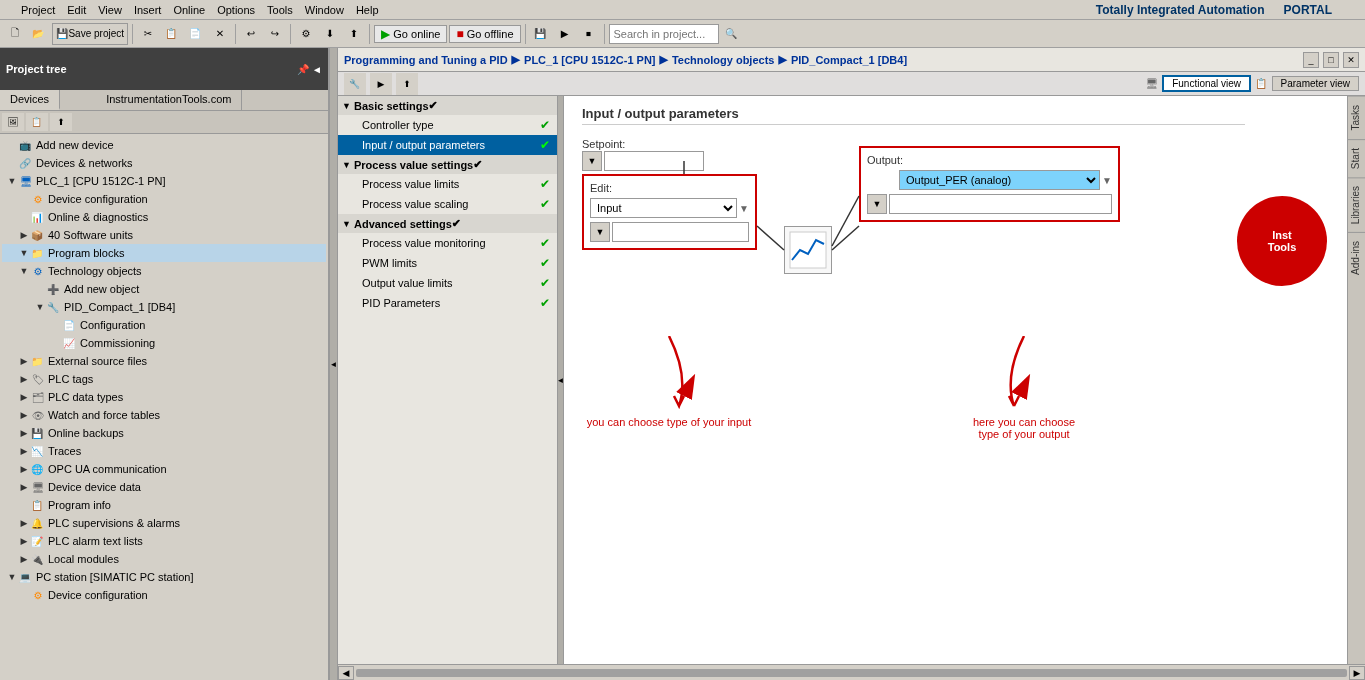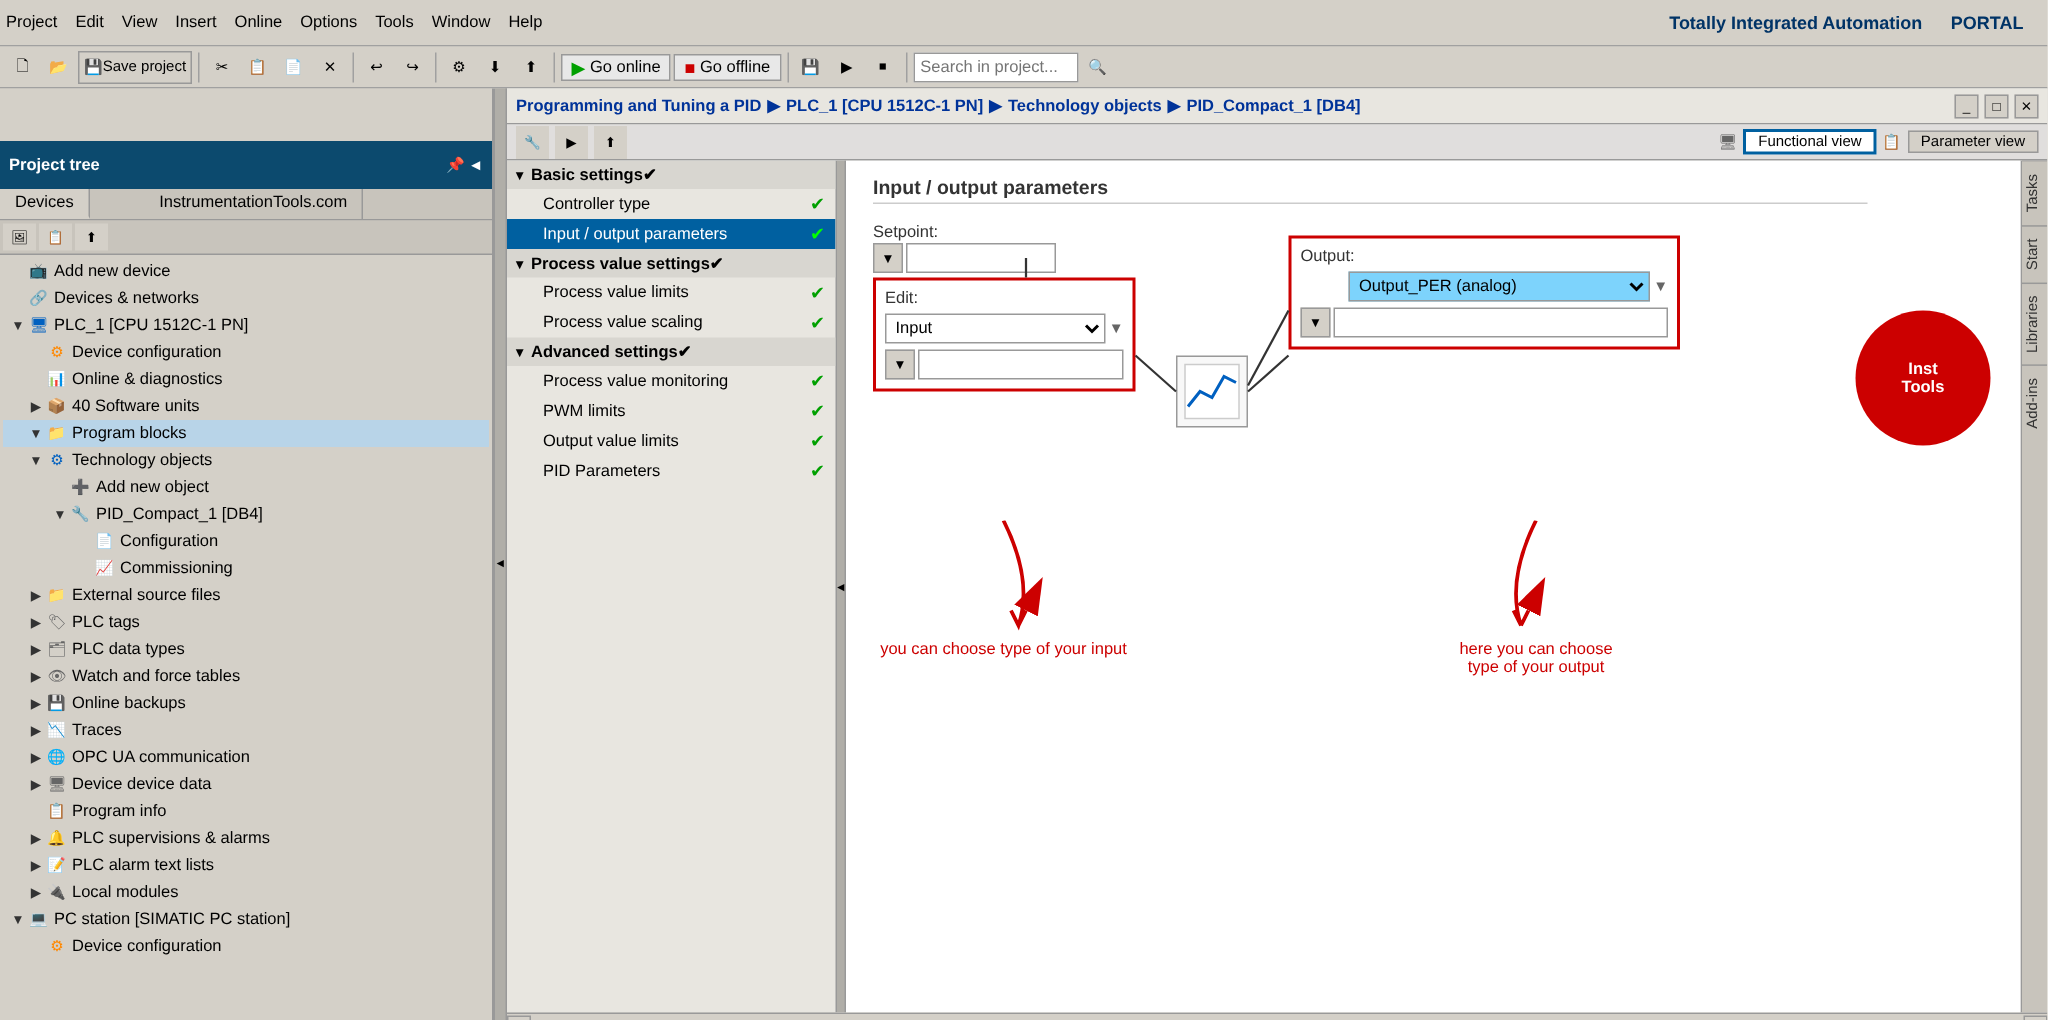--- a/index.html
+++ b/index.html
@@ -1,35 +1,35 @@
 <!DOCTYPE html>
 <html><head>
   <meta charset="utf-8">
   <style>
     * { box-sizing: border-box; margin: 0; padding: 0; font-family: 'Segoe UI', Arial, sans-serif; font-size: 11px; }
     body { width: 1365px; height: 680px; overflow: hidden; background: #d4d0c8; }
 
     
-    .menu-bar { height: 31px; background: #d4d0c8; display: flex; align-items: center; padding: 0 4px; border-bottom: 1px solid #a0a0a0; }
+    .menu-bar { height: 20px; background: #d4d0c8; display: flex; align-items: center; padding: 0 21px; border-bottom: 1px solid #a0a0a0; }
     .menu-bar span { margin-right: 12px; cursor: pointer; }
 
     
     .toolbar { height: 28px; background: #d4d0c8; display: flex; align-items: center; padding: 2px 4px; border-bottom: 1px solid #a0a0a0; gap: 2px; }
     .toolbar-btn { height: 22px; min-width: 22px; background: #d4d0c8; border: 1px solid transparent; cursor: pointer; display: flex; align-items: center; justify-content: center; font-size: 10px; padding: 0 3px; }
     .toolbar-separator { width: 1px; height: 20px; background: #a0a0a0; margin: 0 2px; }
     .toolbar-go-online { background: #e8e8e8; border: 1px solid #999; padding: 1px 6px; font-size: 11px; cursor: pointer; display: flex; align-items: center; gap: 3px; }
     .toolbar-go-offline { background: #e8e8e8; border: 1px solid #999; padding: 1px 6px; font-size: 11px; cursor: pointer; display: flex; align-items: center; gap: 3px; }
     .toolbar-search { height: 20px; width: 110px; border: 1px solid #999; padding: 0 4px; background: white; }
 
     
     .main-layout { display: flex; height: 632px; }
 
     
     .sidebar { width: 330px; min-width: 330px; background: #d4d0c8; border-right: 2px solid #999; display: flex; flex-direction: column; }
-    .sidebar-header { background: #0c4a6e; color: white; padding: 3px 6px; display: flex; align-items: center; justify-content: space-between; font-weight: bold; font-size: 11px; height: 32px; margin-top: 35px; }
+    .sidebar-header { background: #404040; color: white; padding: 3px 6px; display: flex; align-items: center; justify-content: space-between; font-weight: bold; font-size: 11px; height: 42px; }
     .sidebar-tabs { display: flex; background: #c8c4bc; border-bottom: 1px solid #999; gap: 36px; }
     .sidebar-tab { padding: 3px 10px; cursor: pointer; border-right: 1px solid #999; font-size: 11px; }
     .sidebar-tab.active { background: #d4d0c8; border-bottom: 2px solid #d4d0c8; }
     .sidebar-content { flex: 1; overflow-y: auto; background: #d4d0c8; padding: 2px; }
     .tree-item { display: flex; align-items: center; padding: 1px 0; cursor: pointer; padding-left: 4px; }
     .tree-item .arrow { width: 12px; text-align: center; font-size: 9px; color: #333; }
     .tree-item .icon { width: 16px; height: 16px; margin-right: 2px; display: flex; align-items: center; justify-content: center; font-size: 10px; }
     .tree-item .label { flex: 1; }
     .tree-indent-1 { padding-left: 16px; }
     .tree-indent-2 { padding-left: 32px; }

